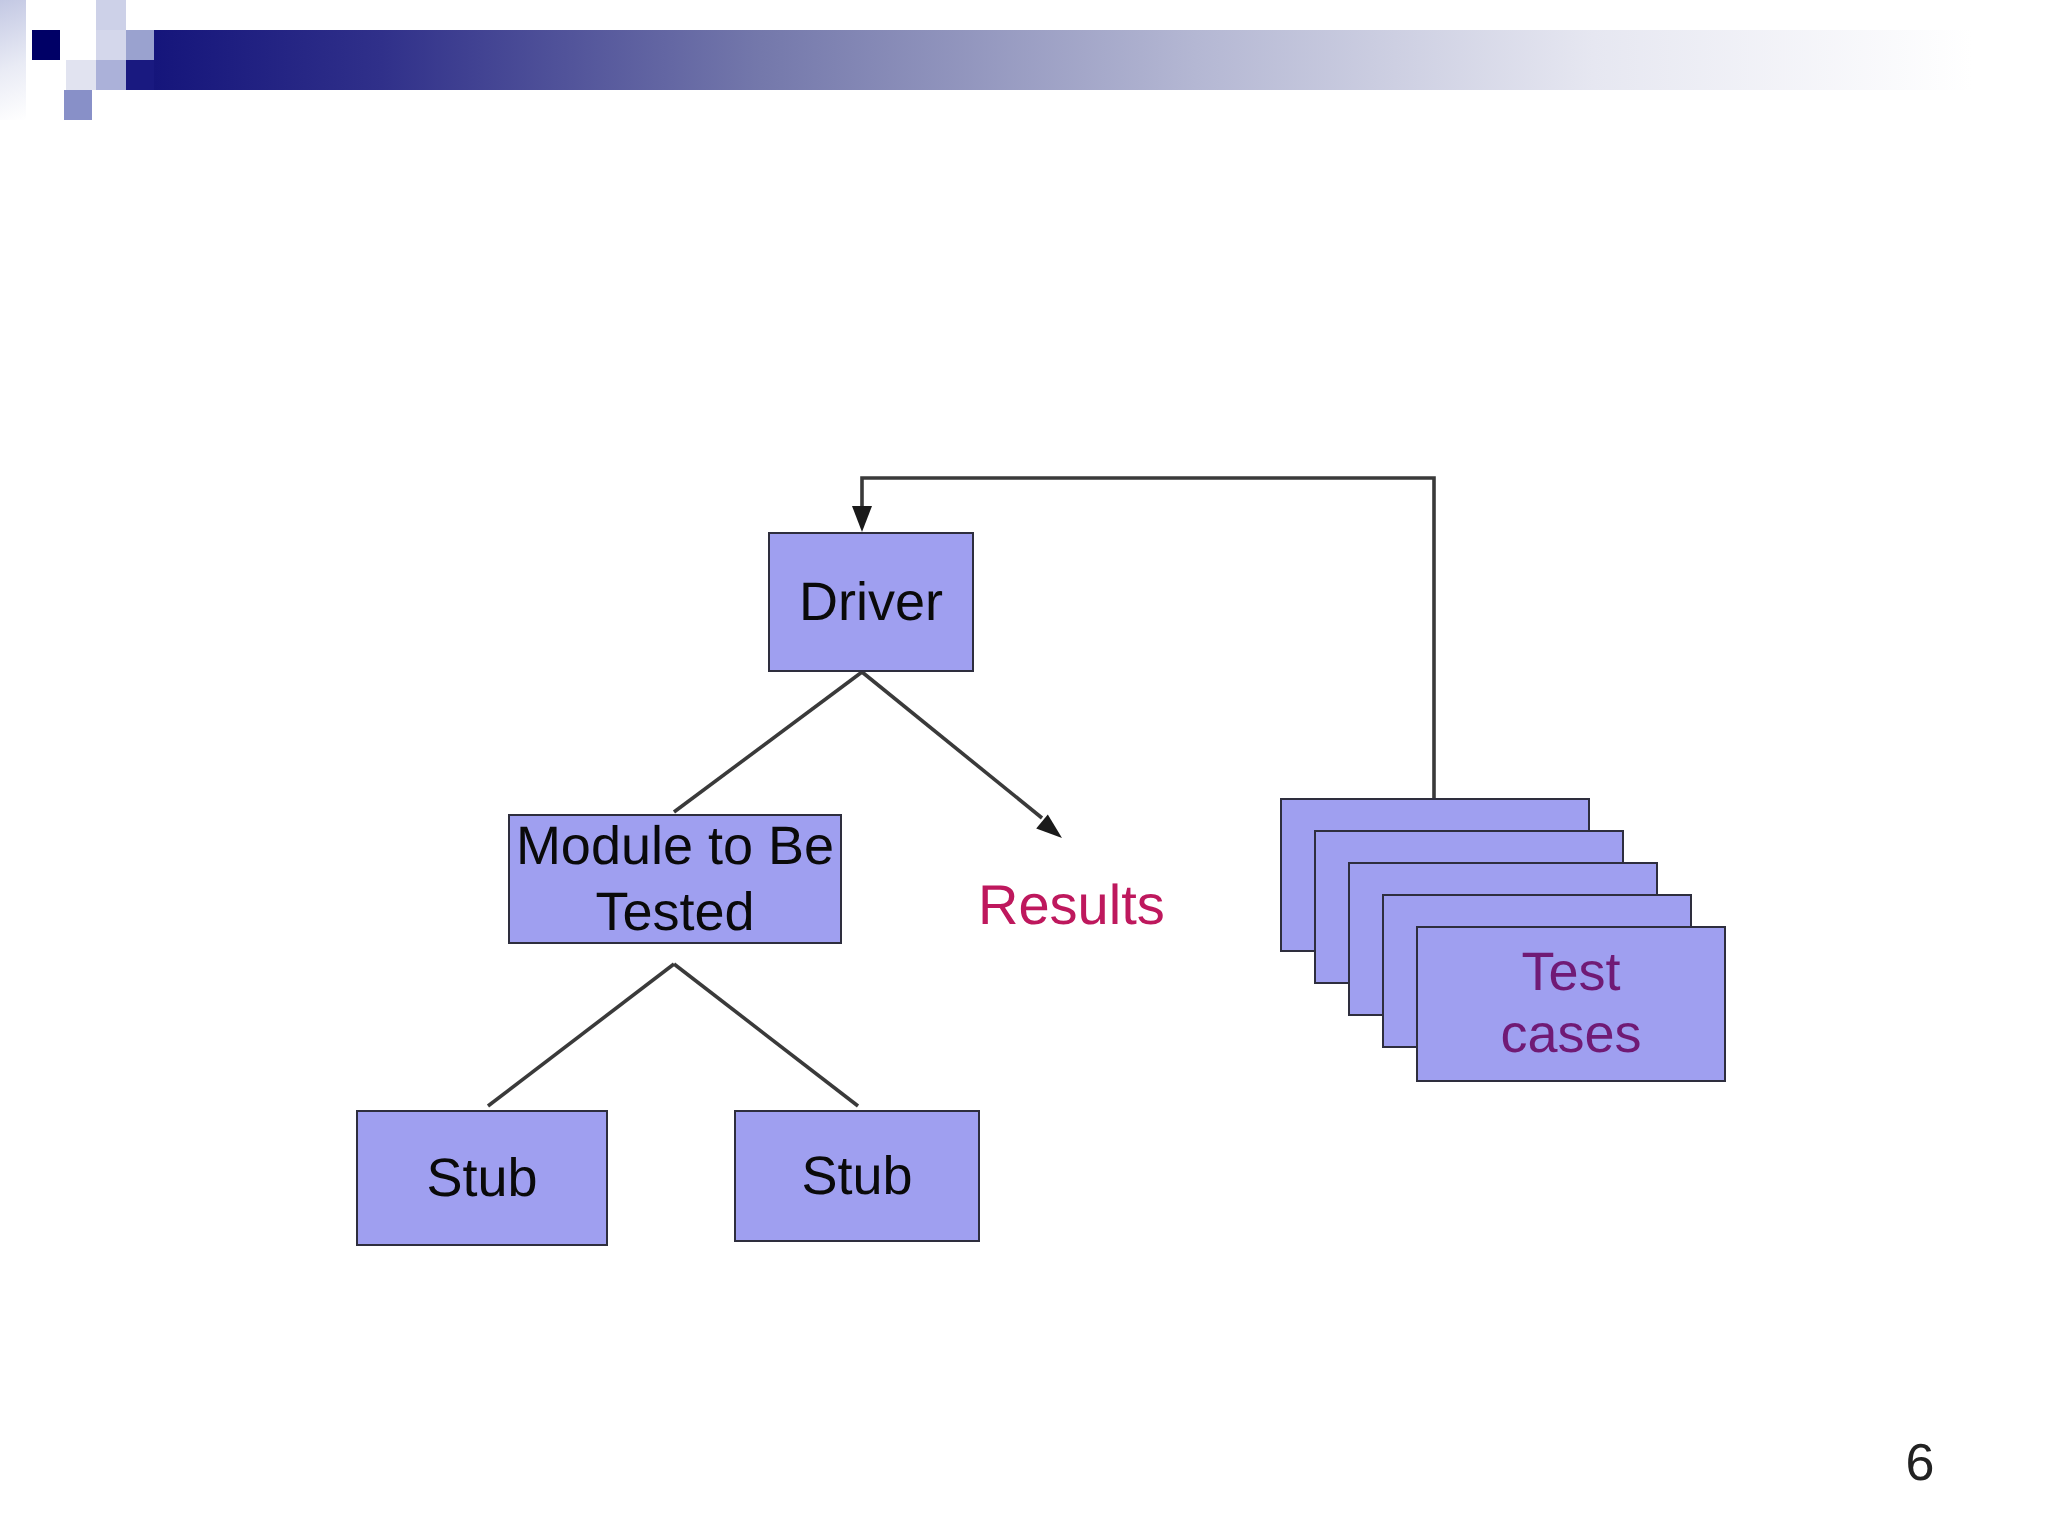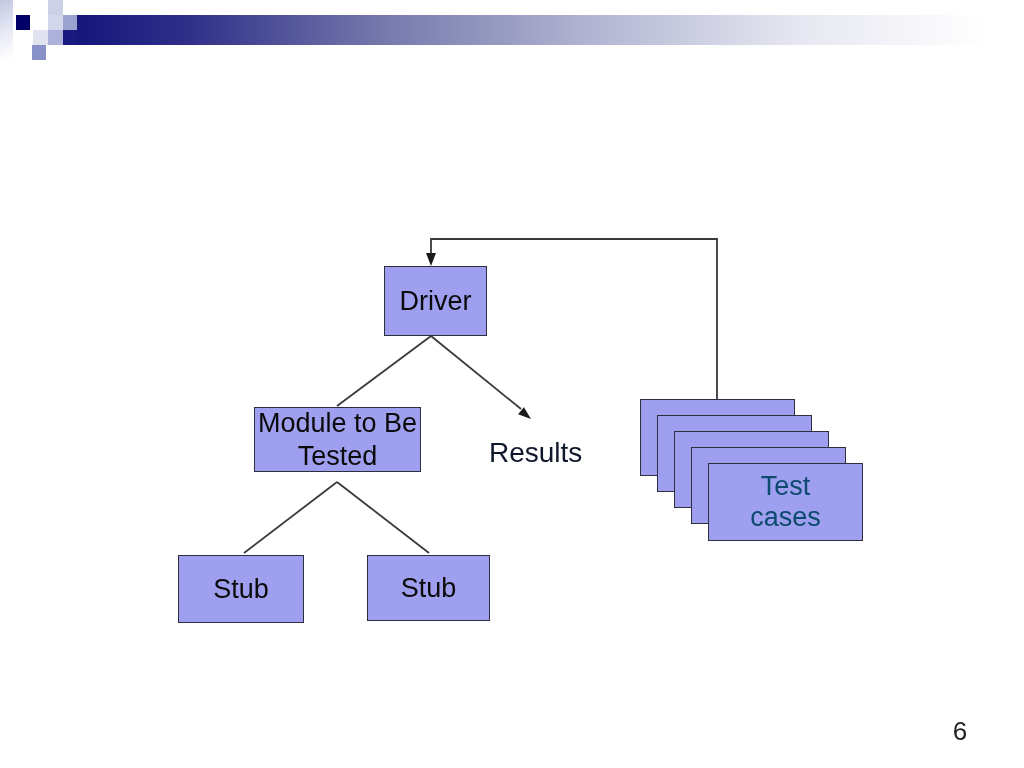--- a/index.html
+++ b/index.html
@@ -88,28 +88,28 @@
     border: 1.5px solid var(--box-border);
   }
   .card-1 { left: 640px; top: 399px; }
   .card-2 { left: 657px; top: 415px; }
   .card-3 { left: 674px; top: 431px; }
   .card-4 { left: 691px; top: 447px; }
   .card-front {
     left: 708px; top: 463px; height: 78px;
     display: flex; align-items: center; justify-content: center;
     text-align: center;
-    color: #0c4a6e; font-size: 27px; line-height: 1.15;
+    color: #701a75; font-size: 27px; line-height: 1.15;
   }
   
   .results-label {
     position: absolute;
     left: 489px; top: 437px;
     font-size: 28px;
-    color: #0f172a;
+    color: #be185d;
     white-space: nowrap;
   }
   .page-number {
     position: absolute;
     left: 944px; top: 716px;
     width: 32px;
     text-align: center;
     font-size: 26px;
     color: #222;
   }

